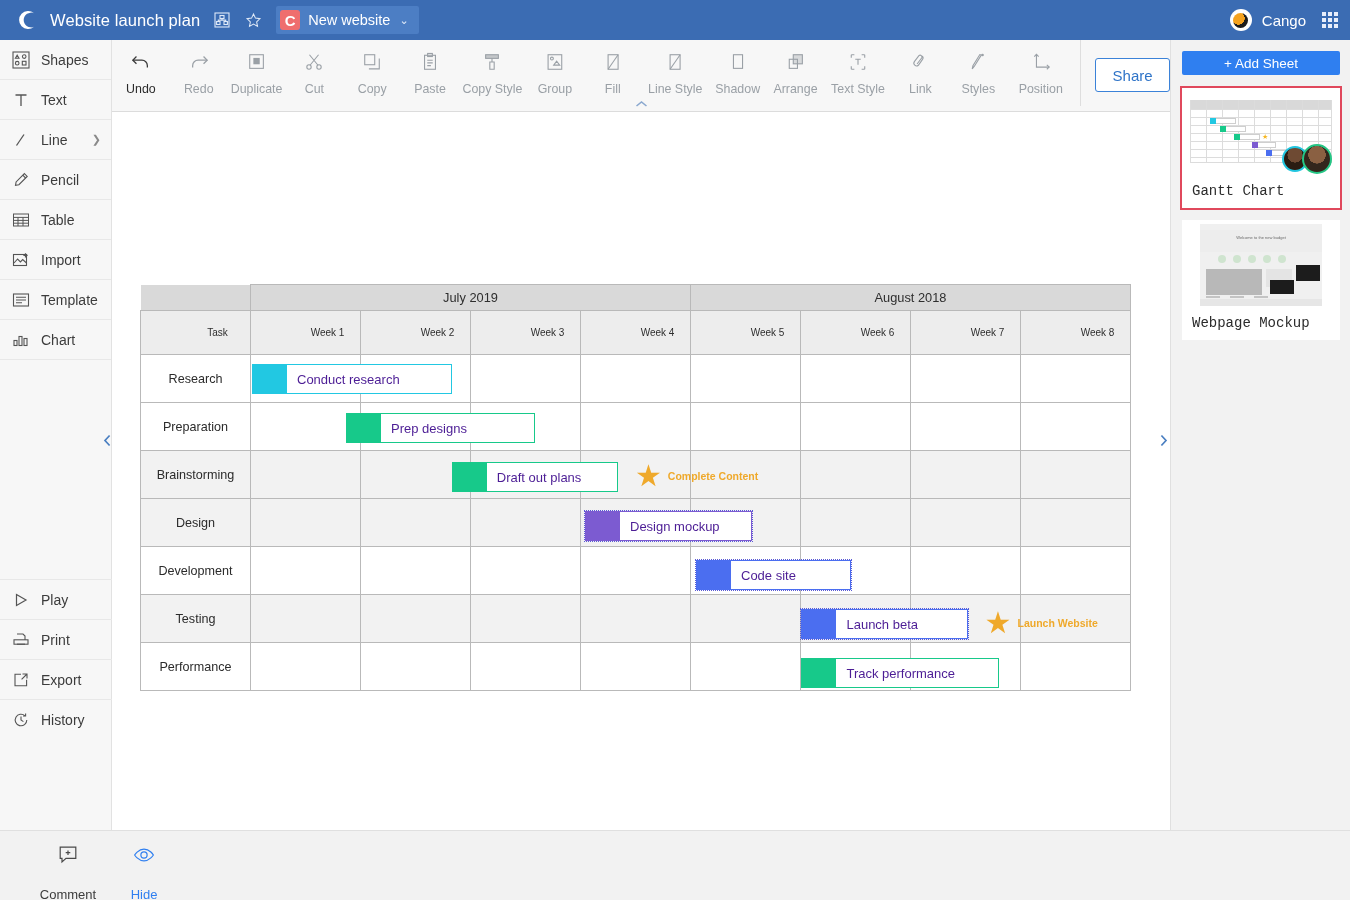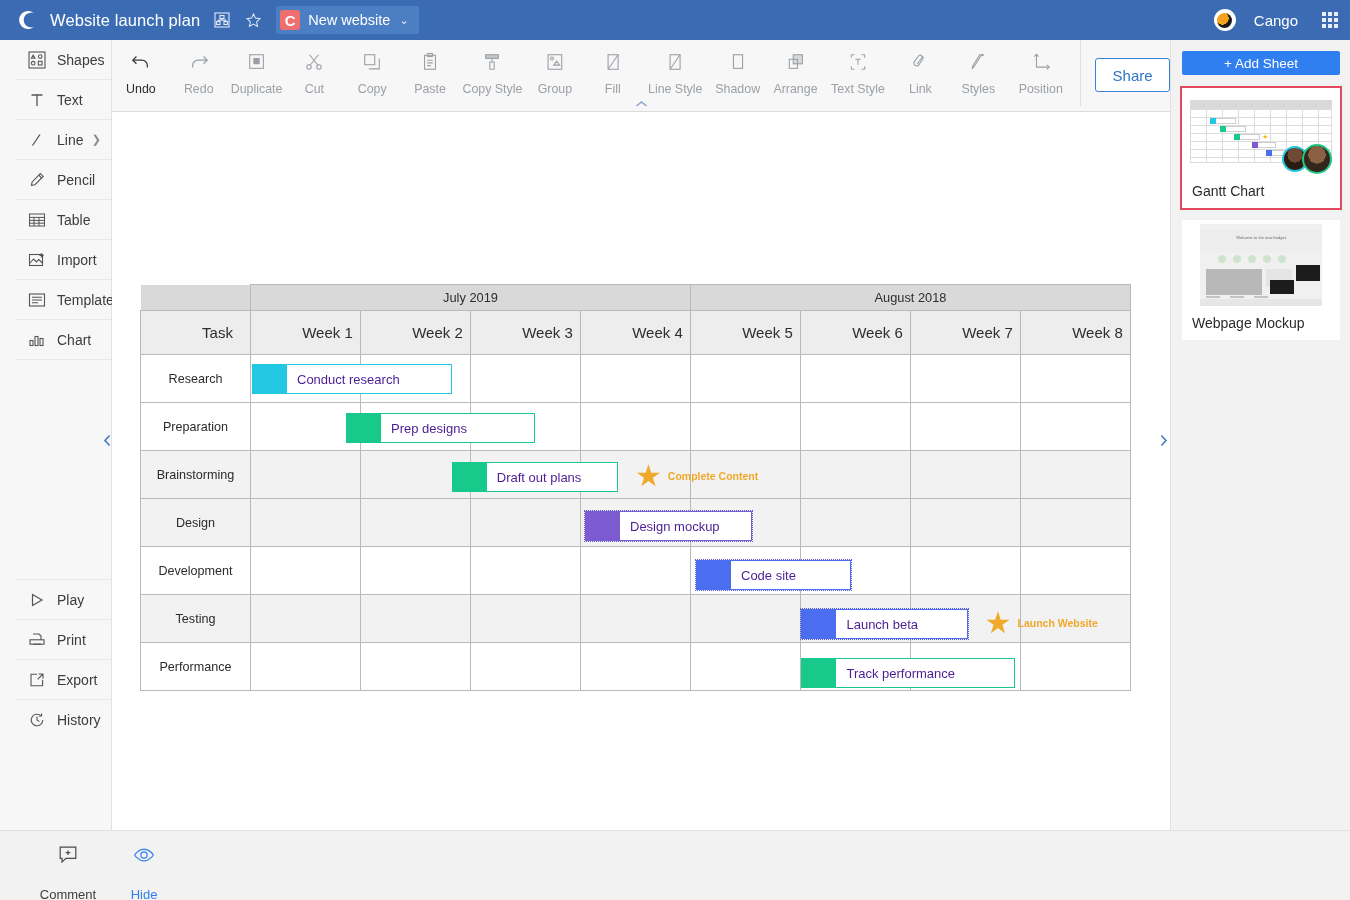--- a/index.html
+++ b/index.html
@@ -33,21 +33,21 @@
   .tab-chip .chip-logo {
     width: 20px; height: 20px; background: #ef6e6e; border-radius: 3px;
     color: #fff; font-size: 15px; font-weight: 700;
     display: flex; align-items: center; justify-content: center; margin-right: 8px;
   }
   .tab-chip .chip-label { color: #fff; font-size: 14.5px; }
   .tab-chip .chip-caret { color: #e3ecf8; font-size: 11px; margin-left: 9px; }
 
   .topbar-right {
     position: absolute; right: 12px; top: 0; height: 40px;
-    display: flex; align-items: center; gap: 18px;
+    display: flex; align-items: center; gap: 10px;
   }
   .acct-avatar {
     width: 22px; height: 22px; border-radius: 50%; background: #fff;
     display: flex; align-items: center; justify-content: center;
   }
   .acct-avatar .inner {
     width: 15px; height: 15px; border-radius: 50%;
     background: radial-gradient(circle at 35% 35%, #f4a21f 0 46%, #1c1c1c 47% 100%);
   }
   .acct-name { color: #fff; font-size: 15px; }
@@ -57,21 +57,21 @@
   }
   .grid-9 i { background: #e8eefb; display: block; width: 4px; height: 4px; }
 
   
   .leftbar {
     position: absolute; left: 0; top: 40px; width: 112px; height: 790px;
     background: #f7f7f7; border-right: 1px solid #e2e2e2;
   }
   .tool {
     height: 40px; display: flex; align-items: center; padding-left: 10px;
-    border-bottom: 1px solid #e8e8e8; cursor: pointer; position: relative; margin-left: 16px;
+    border-bottom: 1px solid #e8e8e8; cursor: pointer; position: relative;
   }
   .tool .ticon {
     width: 22px; height: 22px; margin-right: 9px; color: #555;
     display: flex; align-items: center; justify-content: center; flex: 0 0 22px;
   }
   .tool .tlabel { font-size: 14px; color: #3c3c3c; }
   .tool .tchev { position: absolute; right: 10px; color: #8a8a8a; font-size: 11px; }
   .tools-bottom { position: absolute; left: 0; top: 539px; width: 112px; }
   .tools-bottom .tool { border-top: 1px solid #e8e8e8; border-bottom: none; }
 
@@ -122,21 +122,21 @@
   table.g { border-collapse: collapse; table-layout: fixed; }
   table.g td, table.g th { border: 1px solid #b9b9b9; padding: 0; }
   .col-task { width: 110px; }
   .col-wk { width: 110px; }
   tr.month-row td {
     height: 26px; background: #d9d9d9; font-size: 12.8px; color: #2e2e2e;
     text-align: center; font-weight: 400;
   }
   tr.month-row td.blank { background: #d9d9d9; border-left: none; border-top: none; border-bottom: none; }
   tr.head-row td {
-    height: 44px; background: #ededed; font-size: 15px; color: #2e2e2e; text-align: center; padding-left: 44px;
+    height: 44px; background: #ededed; font-size: 10px; color: #2e2e2e; text-align: center; padding-left: 44px;
   }
   tr.body-row td { height: 48px; background: #ffffff; }
   tr.body-row.alt td { background: #f2f2f2; }
   td.taskcell { text-align: center; font-size: 12.6px; color: #2b2b2b; }
   .bar {
     position: absolute; top: 9px; height: 30px; display: flex; align-items: stretch;
     z-index: 3;
   }
   .bar .swatch { width: 34px; flex: 0 0 34px; }
   .bar .label {
@@ -157,21 +157,21 @@
     background: #f2f2f2; border-left: 1px solid #e0e0e0; padding: 11px;
   }
   .add-sheet {
     width: 158px; height: 24px; background: #2f7ff0; color: #fff; font-size: 13.5px;
     display: flex; align-items: center; justify-content: center; border-radius: 2px;
     cursor: pointer; margin-bottom: 13px;
   }
   .sheet { width: 158px; background: #fff; margin-bottom: 12px; cursor: pointer; }
   .sheet.selected { outline: 2.5px solid #e0485c; }
   .sheet .thumb { width: 158px; height: 88px; background: #fff; position: relative; overflow: hidden; }
-  .sheet .sname { font-size: 14px; color: #2b2b2b; padding: 7px 11px 9px 10px; }
+  .sheet .sname { font-size: 14px; color: #2b2b2b; padding: 7px 11px 9px 10px; font-family: Liberation Mono, monospace; }
 
   
   .mini-grid { position: absolute; left: 8px; top: 12px; width: 142px; height: 62px; }
   .mini-grid .mrow { position: absolute; left: 0; width: 142px; height: 1px; background: #dcdcdc; }
   .mini-grid .mcol { position: absolute; top: 0; width: 1px; height: 62px; background: #dcdcdc; }
   .mini-grid .mhead { position: absolute; left: 0; top: 0; width: 142px; height: 9px; background: #d9d9d9; }
   .mini-grid .mbar { position: absolute; height: 6px; }
   .mini-grid .mline { position: absolute; height: 6px; border: 1px solid #cfcfcf; background: #fff; }
   .mini-grid .mstar { position: absolute; color: #f6b722; font-size: 7px; line-height: 1; }
   .av { position: absolute; border-radius: 50%; overflow: hidden; }
@@ -662,21 +662,21 @@
             <span class="label">Design mockup</span>
           </div>
           <div class="bar sel" style="left: 556px; width: 155.4px; top: 276px; border: 1.4px solid rgb(75, 110, 240);">
             <span class="swatch" style="background: rgb(75, 110, 240);"></span>
             <span class="label">Code site</span>
           </div>
           <div class="bar sel" style="left: 661.45px; width: 166.5px; top: 325px; border: 1.4px solid rgb(75, 110, 240);">
             <span class="swatch" style="background: rgb(75, 110, 240);"></span>
             <span class="label">Launch beta</span>
           </div>
-          <div class="bar" style="left: 661.45px; width: 214px; top: 374px; border: 1.4px solid rgb(23, 201, 138);">
+          <div class="bar" style="left: 661.45px; width: 198px; top: 374px; border: 1.4px solid rgb(23, 201, 138);">
             <span class="swatch" style="background: rgb(23, 201, 138);"></span>
             <span class="label">Track performance</span>
           </div>
         </div>
       <div id="milestones-layer">
           <div class="milestone" style="left: 494.95px; top: 177px;">
             <span class="star" style="color: rgb(239, 169, 43);">★</span>
             <span class="mlabel" style="color: rgb(239, 169, 43);">Complete Content</span>
           </div>
           <div class="milestone" style="left: 844.6px; top: 324px;">

